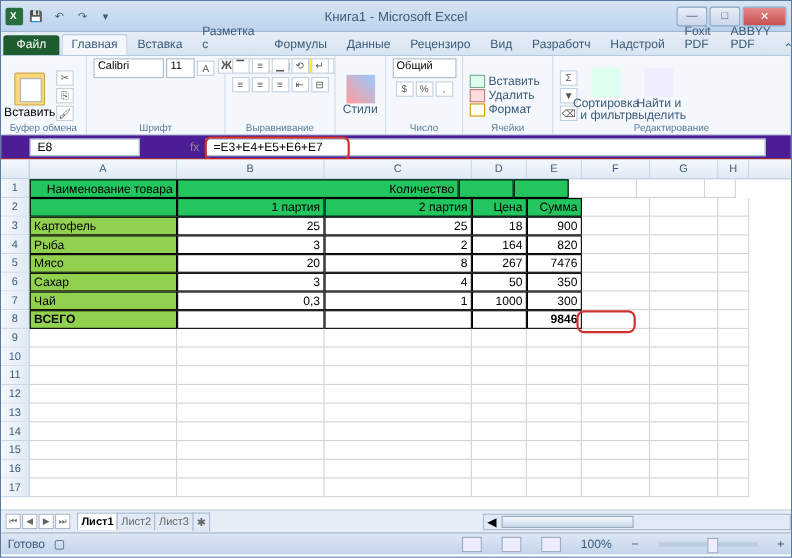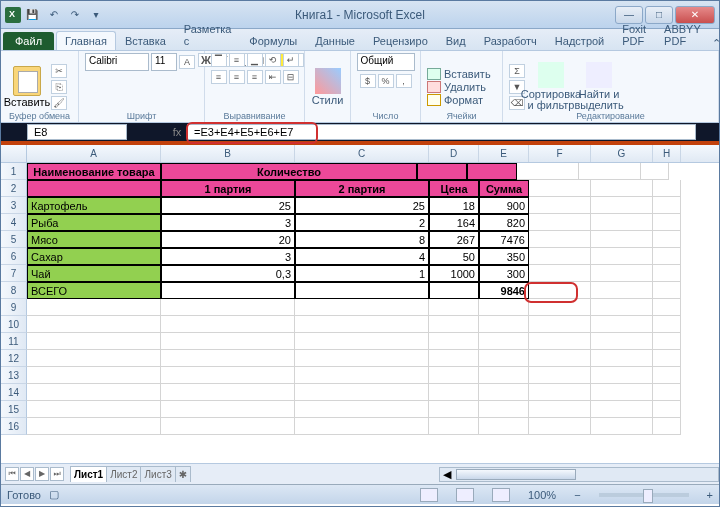--- a/index.html
+++ b/index.html
@@ -27,34 +27,34 @@
 .paste-ico{width:28px;height:30px;background:#f9d67a;border:1px solid #c9a84a;border-radius:2px;position:relative}
 .paste-ico::before{content:"";position:absolute;top:4px;left:4px;width:18px;height:20px;background:#fff;border:1px solid #aaa}
 .mini-col{display:flex;flex-direction:column;gap:2px}
 .mini-btn{width:16px;height:14px;border:1px solid #c0d0e0;background:#fff;font-size:9px;text-align:center;line-height:12px;color:#555}
 .font-row{display:flex;gap:2px;align-items:center}
 .font-sel{border:1px solid #abc;background:#fff;padding:1px 3px;font-size:10px;height:18px}
 .bigbtn{display:flex;flex-direction:column;align-items:center;width:44px;font-size:10px;color:#3b5a7a;text-align:center;line-height:11px}
 .bigico{width:26px;height:26px;margin-bottom:1px}
 .cell-row{display:flex;align-items:center;gap:3px;font-size:10px;color:#3b5a7a}
 .cell-ico{width:14px;height:12px;border:1px solid #7a9;background:#dfe}
-.namebox-row{height:22px;background:#0f172a;display:flex;align-items:center;border-bottom:4px solid #c2410c}
+.namebox-row{height:22px;background:#4c1d95;display:flex;align-items:center;border-bottom:1px solid #c2410c}
 .namebox{width:100px;background:#fff;border:1px solid #abc;margin-left:26px;padding:1px 6px;font-size:11px}
 .fx-lbl{width:20px;text-align:center;color:#888;margin-left:40px}
 .formula-bar{flex:1;background:#fff;border:1px solid #abc;padding:1px 6px;margin-right:23px;position:relative}
 .formula-hl{position:absolute;left:-2px;top:-3px;border:2px solid #d03030;border-radius:6px;padding:1px 6px;background:transparent;pointer-events:none;height:22px;width:132px}
 .grid-area{position:relative;height:318px;overflow:hidden;background:#fff}
 .colhdrs{display:flex;height:18px;background:linear-gradient(#f4f8fd,#e0e9f4);border-bottom:1px solid #b5c9e0}
 .rownum-spacer{width:26px;border-right:1px solid #b5c9e0}
 .colhdr{border-right:1px solid #c9d6e6;text-align:center;line-height:18px;color:#3b5a7a;font-size:10px}
 .gridrow{display:flex;height:17px}
 .rownum{width:26px;background:linear-gradient(90deg,#f4f8fd,#e0e9f4);border-right:1px solid #b5c9e0;border-bottom:1px solid #c9d6e6;text-align:center;line-height:17px;font-size:10px;color:#3b5a7a}
 .cell{border-right:1px solid #d4d4d4;border-bottom:1px solid #d4d4d4;padding:0 3px;line-height:16px;font-size:11px;overflow:hidden;white-space:nowrap}
 .cA{width:134px}.cB{width:134px}.cC{width:134px}.cD{width:50px}.cE{width:50px}.cF{width:62px}.cG{width:62px}.cH{width:28px}
-.yellow{background:#ec4899;font-weight:bold;text-align:center;border:1px solid #000!important}
+.yellow{background:#22c55e;font-weight:normal;text-align:right;border:1px solid #000!important}
 .green{background:#92d050;border:1px solid #000!important}
 .databd{border:1px solid #000!important}
 .ra{text-align:right}
 .sum-hl{position:absolute;border:2px solid #d03030;border-radius:7px;pointer-events:none}
 .sheettabs{height:21px;background:#e6edf7;display:flex;align-items:center;border-top:1px solid #b5c9e0;padding-left:4px}
 .st-nav{display:flex;gap:1px;margin-right:6px}
 .st-nav span{width:14px;height:14px;border:1px solid #abc;background:#fff;text-align:center;line-height:12px;font-size:8px;color:#666}
 .stab{padding:2px 3px;background:#fff;border:1px solid #abc;border-bottom:none;font-size:10px;margin-right:-1px}
 .stab.active{font-weight:bold;background:#fff}
 .stab.inactive{background:#e0e9f4;color:#666}
@@ -306,21 +306,21 @@
         <div class="cell cB databd ra">0,3</div>
         <div class="cell cC databd ra">1</div>
         <div class="cell cD databd ra">1000</div>
         <div class="cell cE databd ra">300</div>
         <div class="cell cF"></div>
         <div class="cell cG"></div>
         <div class="cell cH"></div>
       </div>
       <div class="gridrow">
         <div class="rownum">8</div>
-        <div class="cell cA green" style="font-weight:normal">ВСЕГО</div>
+        <div class="cell cA green" style="font-weight:bold">ВСЕГО</div>
         <div class="cell cB databd"></div>
         <div class="cell cC databd"></div>
         <div class="cell cD databd"></div>
         <div class="cell cE databd ra" style="font-weight:bold">9846</div>
         <div class="cell cF"></div>
         <div class="cell cG"></div>
         <div class="cell cH"></div>
       </div>
       <div class="gridrow">
         <div class="rownum">9</div>
@@ -394,20 +394,31 @@
         <div class="cell cB"></div>
         <div class="cell cC"></div>
         <div class="cell cD"></div>
         <div class="cell cE"></div>
         <div class="cell cF"></div>
         <div class="cell cG"></div>
         <div class="cell cH"></div>
       </div>
       <div class="gridrow">
         <div class="rownum">16</div>
+        <div class="cell cA"></div>
+        <div class="cell cB"></div>
+        <div class="cell cC"></div>
+        <div class="cell cD"></div>
+        <div class="cell cE"></div>
+        <div class="cell cF"></div>
+        <div class="cell cG"></div>
+        <div class="cell cH"></div>
+      </div>
+      <div class="gridrow">
+        <div class="rownum">17</div>
         <div class="cell cA"></div>
         <div class="cell cB"></div>
         <div class="cell cC"></div>
         <div class="cell cD"></div>
         <div class="cell cE"></div>
         <div class="cell cF"></div>
         <div class="cell cG"></div>
         <div class="cell cH"></div>
       </div>
     </div>

